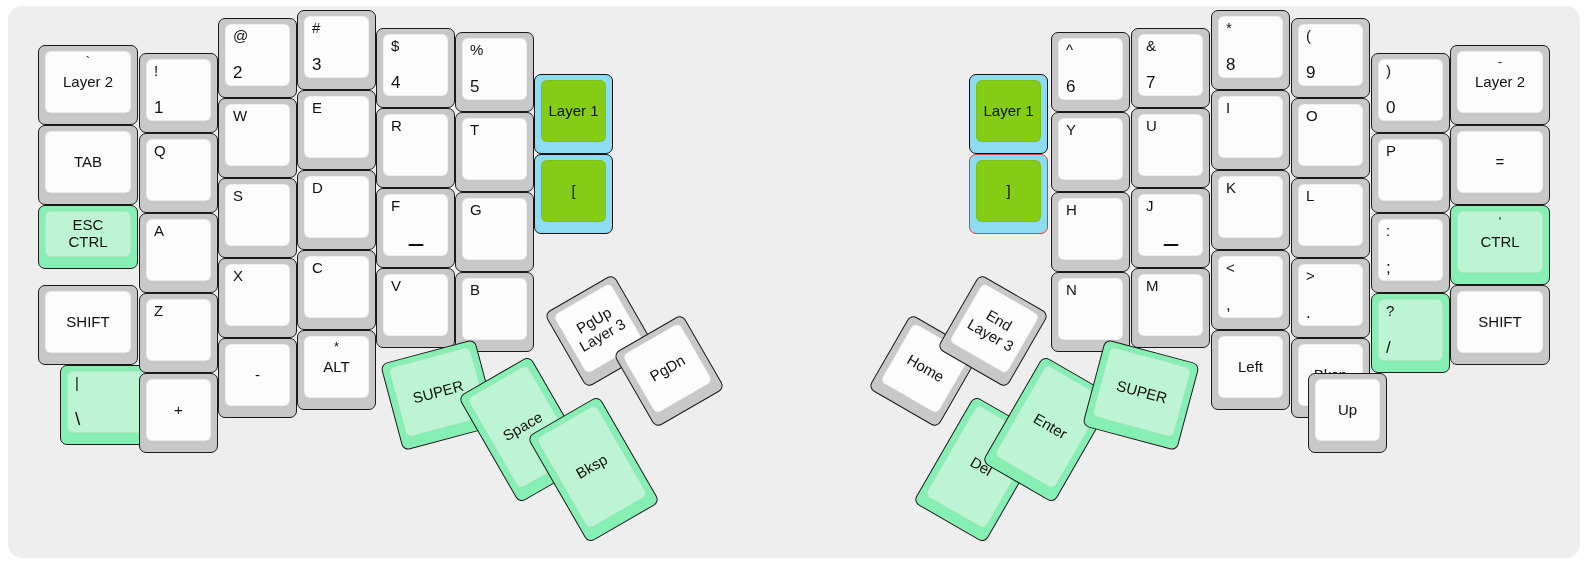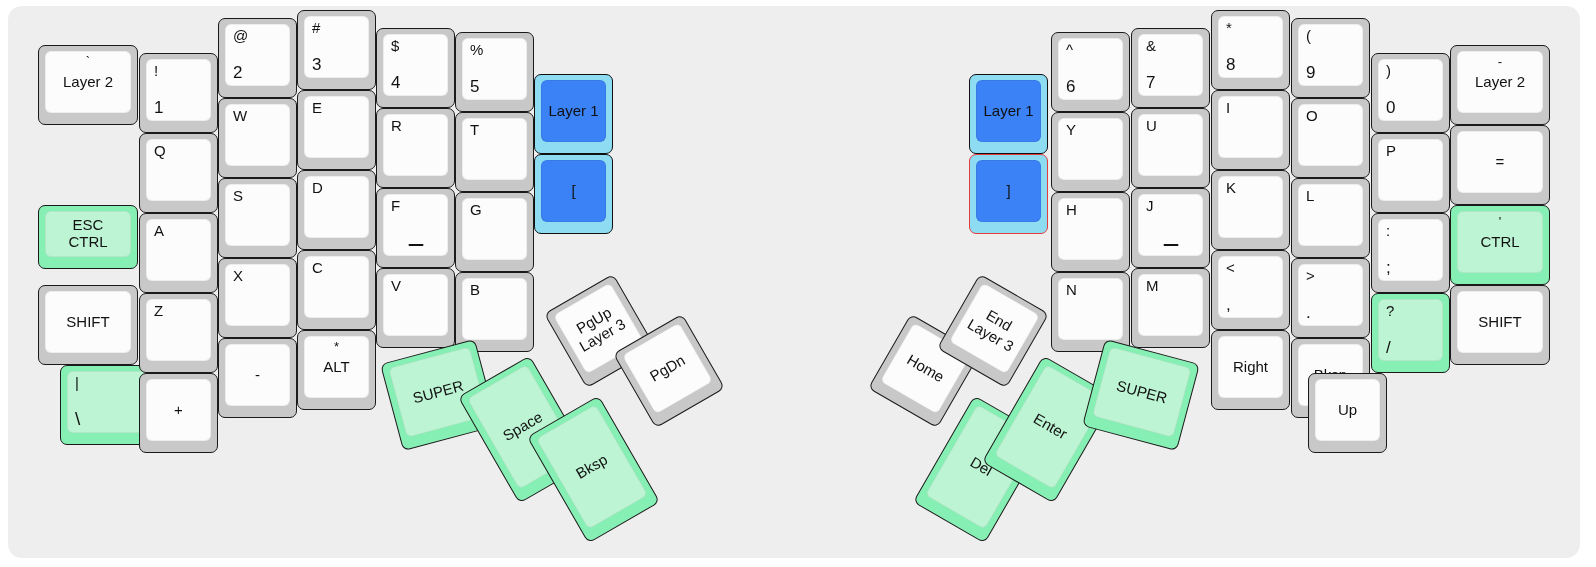--- a/index.html
+++ b/index.html
@@ -16,37 +16,44 @@
   .key .tl{position:absolute;left:7px;top:3px;font-size:15px;color:#111;line-height:1;}
   .key .main{font-size:15px;color:#111;line-height:1.12;text-align:center;}
   .key .bl{position:absolute;left:7px;bottom:4px;font-size:17px;color:#111;line-height:1;}
   .key .tc{position:absolute;left:0;right:0;top:3px;font-size:13px;color:#111;text-align:center;line-height:1;}
   .key .bump{position:absolute;left:50%;transform:translateX(-50%);bottom:9px;width:15px;height:2px;background:#111;border-radius:1px;}
 
   
   .key.green{background:#86efb4;}
   .key.green .cap{background:#bdf5d4;}
   .key.blue{background:#8ddcf2;border-color:#111;}
-  .key.blue .cap{background:#3b82f6;}
+  .key.blue .cap{background:#84cc16;}
   .key.sel{border-color:#e33c3c;border-width:1.6px;}
   .key .slash{font-size:19px;}
 </style>
 </head>
 <body>
 
 <div id="panel"></div>
 <div id="stage">
     <div class="key" style="left: 38px; top: 45px; width: 100px; height: 80px;">
       <div class="cap">
         <span class="tc">`</span>
         <div class="main">
           <div>Layer 2</div>
         </div>
       </div>
     </div>
+    <div class="key" style="left: 38px; top: 125px; width: 100px; height: 80px;">
+      <div class="cap">
+        <div class="main">
+          <div>TAB</div>
+        </div>
+      </div>
+    </div>
     <div class="key green" style="left: 38px; top: 205px; width: 100px; height: 64px;">
       <div class="cap">
         <div class="main">
           <div>ESC</div>
           <div>CTRL</div>
         </div>
       </div>
     </div>
     <div class="key" style="left: 38px; top: 285px; width: 100px; height: 80px;">
       <div class="cap">
@@ -278,21 +285,21 @@
     </div>
     <div class="key" style="left: 1211px; top: 250px; width: 79px; height: 80px;">
       <div class="cap">
         <span class="tl">&lt;</span>
         <span class="bl">,</span>
       </div>
     </div>
     <div class="key" style="left: 1211px; top: 330px; width: 79px; height: 80px;">
       <div class="cap">
         <div class="main">
-          <div>Right</div>
+          <div>Left</div>
         </div>
       </div>
     </div>
     <div class="key" style="left: 1291px; top: 18px; width: 79px; height: 80px;">
       <div class="cap">
         <span class="tl">(</span>
         <span class="bl">9</span>
       </div>
     </div>
     <div class="key" style="left: 1291px; top: 98px; width: 79px; height: 80px;">

